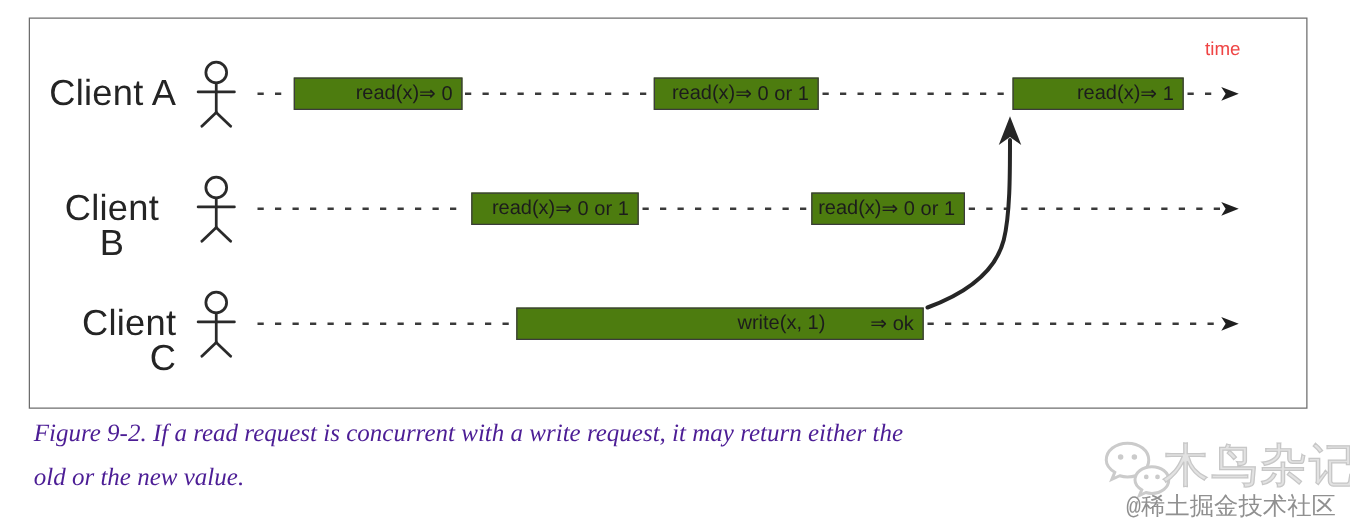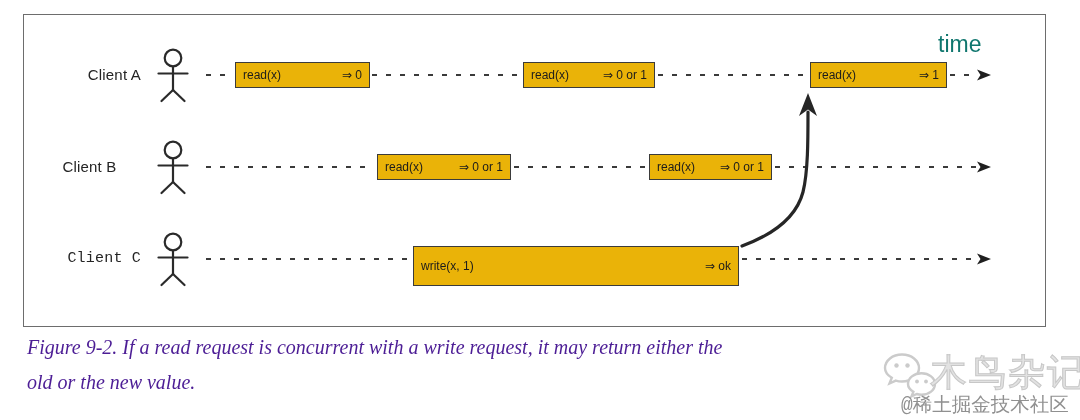--- a/index.html
+++ b/index.html
@@ -7,30 +7,30 @@
     position:relative;width:1080px;height:420px;background:#ffffff;
     font-family:"Liberation Sans","DejaVu Sans",sans-serif;overflow:hidden;
   }
   .frame{
     position:absolute;left:23px;top:14px;width:1023px;height:313px;
     border:1.6px solid #6d6d6d;box-sizing:border-box;background:#fff;
   }
   svg.canvas{position:absolute;left:0;top:0;}
   .client-label{
     position:absolute;left:38px;width:103px;height:28px;text-align:right;
-    font-size:15px;color:#242424;line-height:28px;letter-spacing:0.2px;
+    font-size:29px;color:#242424;line-height:28px;letter-spacing:0.2px;
   }
   .op-box{
-    position:absolute;box-sizing:border-box;border:1.6px solid #3b3b3b;background:#eab308;
-    display:flex;justify-content:space-between;align-items:center;
-    padding:0 7px;font-size:12px;color:#1c1c1c;white-space:nowrap;
+    position:absolute;box-sizing:border-box;border:1.6px solid #3b3b3b;background:#4d7c0f;
+    display:flex;justify-content:flex-end;align-items:center;
+    padding:0 7px;font-size:16px;color:#1c1c1c;white-space:nowrap;
   }
   .op-box .op, .op-box .res{display:inline-block;}
   .time-label{
-    position:absolute;left:938px;top:31px;font-size:23px;color:#0f766e;
+    position:absolute;left:964px;top:31px;font-size:15px;color:#ef4444;
   }
   .caption{
     position:absolute;left:27px;z-index:3;
     font-family:"Liberation Serif","DejaVu Serif",serif;font-style:italic;
     font-size:20px;color:#4c1d95;white-space:nowrap;
   }
   .caption.l1{top:336px;}
   .caption.l2{top:371px;text-align:center;}
   .wm-brand{
     position:absolute;left:930px;top:348px;z-index:1;
@@ -96,21 +96,21 @@
     </g>
 
     <g>
       <path d="M 742 246 C 772 235, 796 219, 803 192 C 808 172, 808 140, 808 112" stroke="#262626" stroke-width="3.2" fill="none" stroke-linecap="round"></path>
       <polygon points="808,93 799,116 808,109.5 817,116" fill="#262626"></polygon>
     </g>
   </svg>
 
   <div class="client-label" style="top:61px;">Client A</div>
   <div class="client-label" style="top:153px;text-align:center;">Client B</div>
-  <div class="client-label" style="top:245px;font-family:Liberation Mono, monospace;">Client C</div>
+  <div class="client-label" style="top:245px;">Client C</div>
 
   <div class="time-label">time</div>
 
   <div class="op-box" style="left:235px;top:62px;width:135px;height:26px;">
     <span class="op">read(x)</span>
     <span class="res">⇒ 0</span>
   </div>
   <div class="op-box" style="left:523px;top:62px;width:132px;height:26px;">
     <span class="op">read(x)</span>
     <span class="res">⇒ 0 or 1</span>
@@ -122,21 +122,21 @@
 
   <div class="op-box" style="left:377px;top:154px;width:134px;height:26px;">
     <span class="op">read(x)</span>
     <span class="res">⇒ 0 or 1</span>
   </div>
   <div class="op-box" style="left:649px;top:154px;width:123px;height:26px;">
     <span class="op">read(x)</span>
     <span class="res">⇒ 0 or 1</span>
   </div>
 
-  <div class="op-box" style="left:413px;top:246px;width:326px;height:40px;">
+  <div class="op-box" style="left:413px;top:246px;width:326px;height:26px;gap:36px;">
     <span class="op">write(x, 1)</span>
     <span class="res">⇒ ok</span>
   </div>
 
   <svg class="wm-icon" width="56" height="52" viewBox="0 0 56 52">
     <g stroke="#cbcbcb" stroke-width="2.4" fill="#ffffff">
       <path d="M 37 17 C 37 24.5 29.5 30.5 20 30.5 C 17.8 30.5 15.7 30.2 13.8 29.6 L 7.5 32.5 L 9.8 26.8 C 5.7 24.3 3 20.9 3 17 C 3 9.5 10.5 3.5 20 3.5 C 29.5 3.5 37 9.5 37 17 Z"></path>
       <path d="M 53 33 C 53 39 47 43.7 39.5 43.7 C 37.8 43.7 36.2 43.5 34.7 43 L 29.5 45.4 L 31.4 40.8 C 28.1 38.8 26 36.1 26 33 C 26 27 32 22.3 39.5 22.3 C 47 22.3 53 27 53 33 Z"></path>
     </g>
     <g fill="#cbcbcb">

